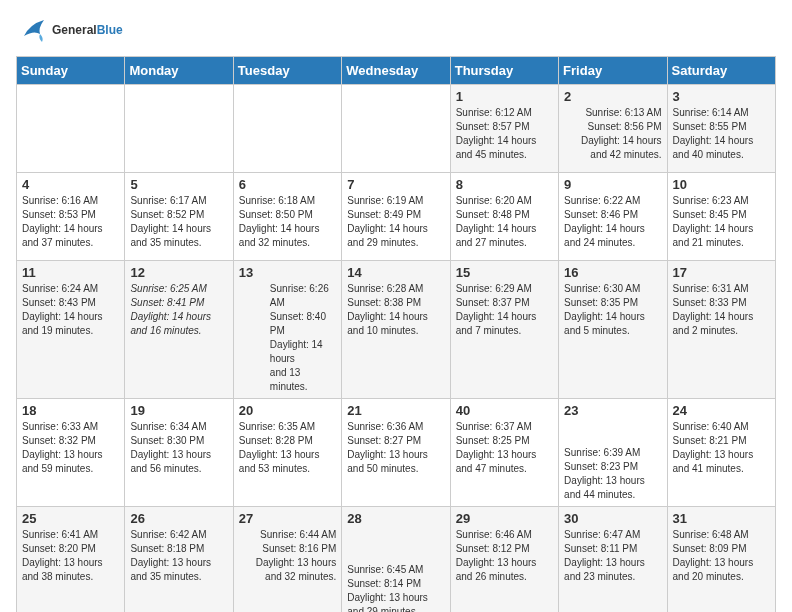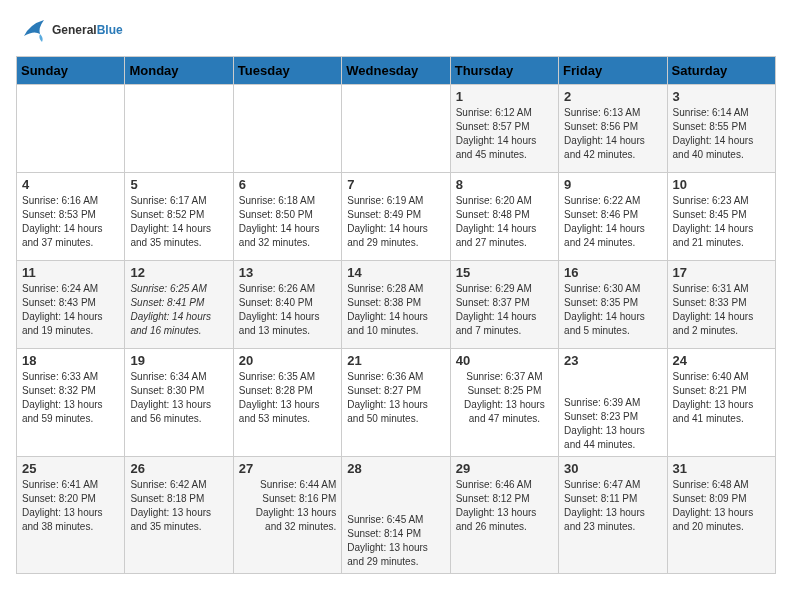--- a/index.html
+++ b/index.html
@@ -37,21 +37,21 @@
       font-size: 15px;
       color: #333;
     }
     table {
       width: 100%;
       border-collapse: collapse;
       table-layout: fixed;
     }
     thead tr th {
       background-color: #2a7ab8;
-      color: #000000;
+      color: #ffffff;
       font-size: 13px;
       font-weight: bold;
       padding: 6px 4px;
       text-align: left;
       border: 1px solid #ccc;
     }
     tbody tr td {
       border: 1px solid #ccc;
       vertical-align: top;
       padding: 4px 5px;
@@ -116,21 +116,21 @@
         <td class="empty-cell"></td>
         <td>
           <div class="day-num">1</div>
           <div class="day-info" style="white-space: pre-line;">Sunrise: 6:12 AM
 Sunset: 8:57 PM
 Daylight: 14 hours
 and 45 minutes.</div>
         </td>
         <td>
           <div class="day-num">2</div>
-          <div class="day-info" style="white-space: pre-line;">Sunrise: 6:13 AM
+          <div class="day-info" style="white-space: pre-line; text-align: right;">Sunrise: 6:13 AM
 Sunset: 8:56 PM
 Daylight: 14 hours
 and 42 minutes.</div>
         </td>
         <td>
           <div class="day-num">3</div>
           <div class="day-info" style="white-space: pre-line;">Sunrise: 6:14 AM
 Sunset: 8:55 PM
 Daylight: 14 hours
 and 40 minutes.</div>
@@ -197,21 +197,21 @@
         </td>
         <td>
           <div class="day-num">12</div>
           <div class="day-info" style="white-space: pre-line; font-style: italic;">Sunrise: 6:25 AM
 Sunset: 8:41 PM
 Daylight: 14 hours
 and 16 minutes.</div>
         </td>
         <td>
           <div class="day-num">13</div>
-          <div class="day-info" style="white-space: pre-line;">Sunrise: 6:26 AM
+          <div class="day-info" style="white-space: pre-line; margin-left: 31px;">Sunrise: 6:26 AM
 Sunset: 8:40 PM
 Daylight: 14 hours
 and 13 minutes.</div>
         </td>
         <td>
           <div class="day-num">14</div>
           <div class="day-info" style="white-space: pre-line;">Sunrise: 6:28 AM
 Sunset: 8:38 PM
 Daylight: 14 hours
 and 10 minutes.</div>
@@ -262,21 +262,21 @@
         </td>
         <td>
           <div class="day-num">21</div>
           <div class="day-info" style="white-space: pre-line;">Sunrise: 6:36 AM
 Sunset: 8:27 PM
 Daylight: 13 hours
 and 50 minutes.</div>
         </td>
         <td>
           <div class="day-num">40</div>
-          <div class="day-info" style="white-space: pre-line; text-align: center;">Sunrise: 6:37 AM
+          <div class="day-info" style="white-space: pre-line;">Sunrise: 6:37 AM
 Sunset: 8:25 PM
 Daylight: 13 hours
 and 47 minutes.</div>
         </td>
         <td>
           <div class="day-num">23</div>
           <div class="day-info" style="white-space: pre-line; margin-top: 28px;">Sunrise: 6:39 AM
 Sunset: 8:23 PM
 Daylight: 13 hours
 and 44 minutes.</div>

